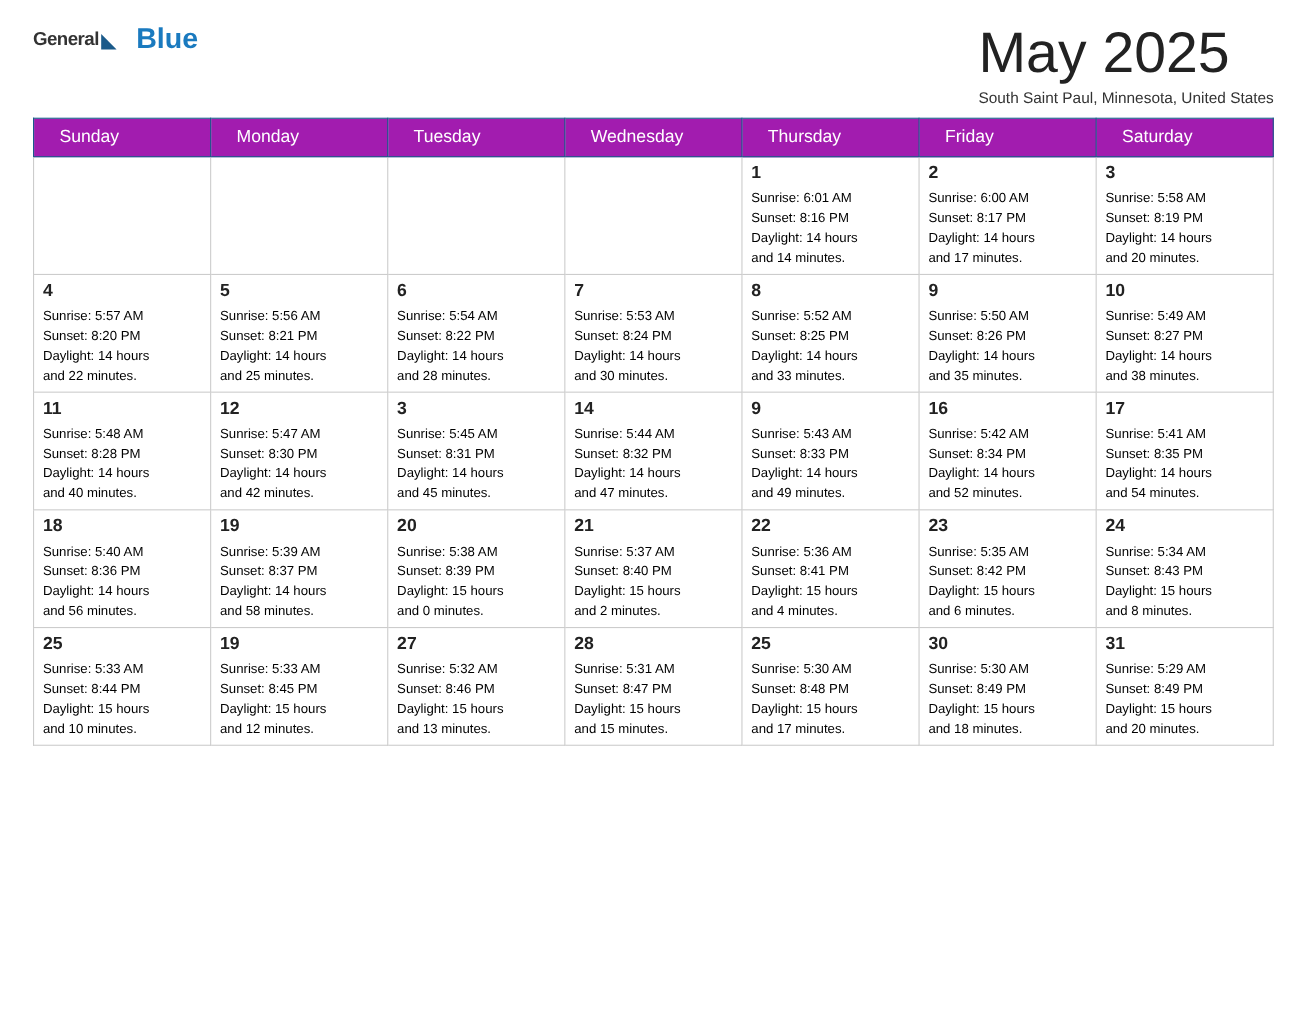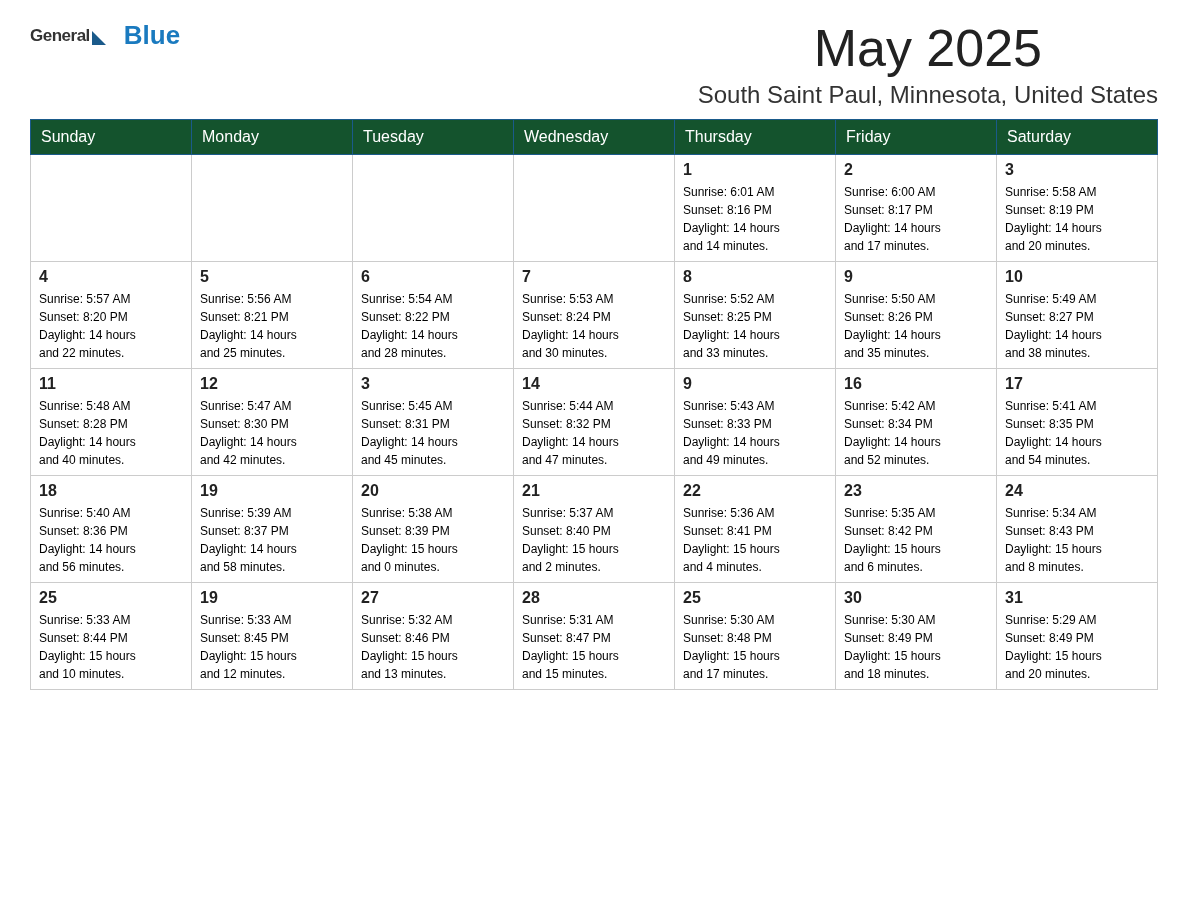--- a/index.html
+++ b/index.html
@@ -40,42 +40,42 @@
       margin-left: 2px;
       margin-top: 4px;
     }
     .logo-blue {
       font-size: 26px;
       font-weight: bold;
       color: #1a7abf;
       margin-left: 18px;
     }
     .title-area {
-      text-align: center;
+      text-align: left;
     }
     .month-year {
       font-size: 52px;
       font-weight: normal;
       color: #222;
       line-height: 1.1;
     }
     .location {
-      font-size: 24px;
+      font-size: 14px;
       color: #333;
       margin-top: 4px;
     }
     .calendar {
       width: 100%;
       border-collapse: collapse;
       margin-top: 10px;
     }
     .calendar th {
-      background-color: #14532d;
+      background-color: #a21caf;
       color: #fff;
-      padding: 8px 10px;
+      padding: 8px 23px;
       text-align: left;
       font-size: 16px;
       font-weight: normal;
       border: 1px solid #1a5a8a;
     }
     .calendar td {
       border: 1px solid #ccc;
       vertical-align: top;
       padding: 6px 8px;
       width: 14.28%;

